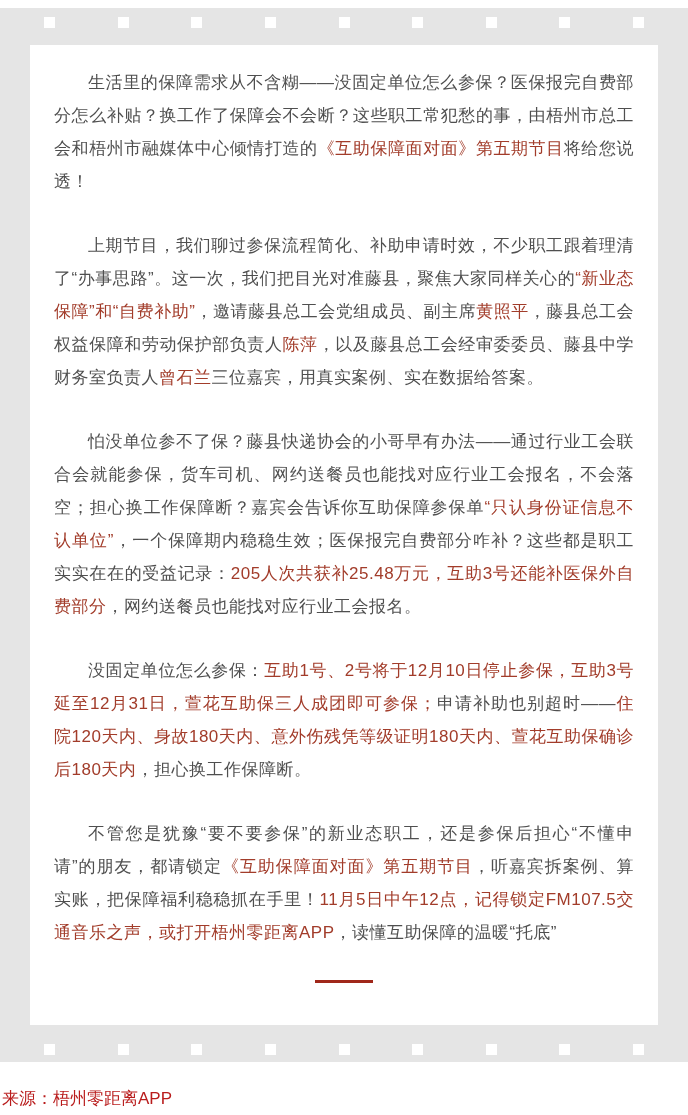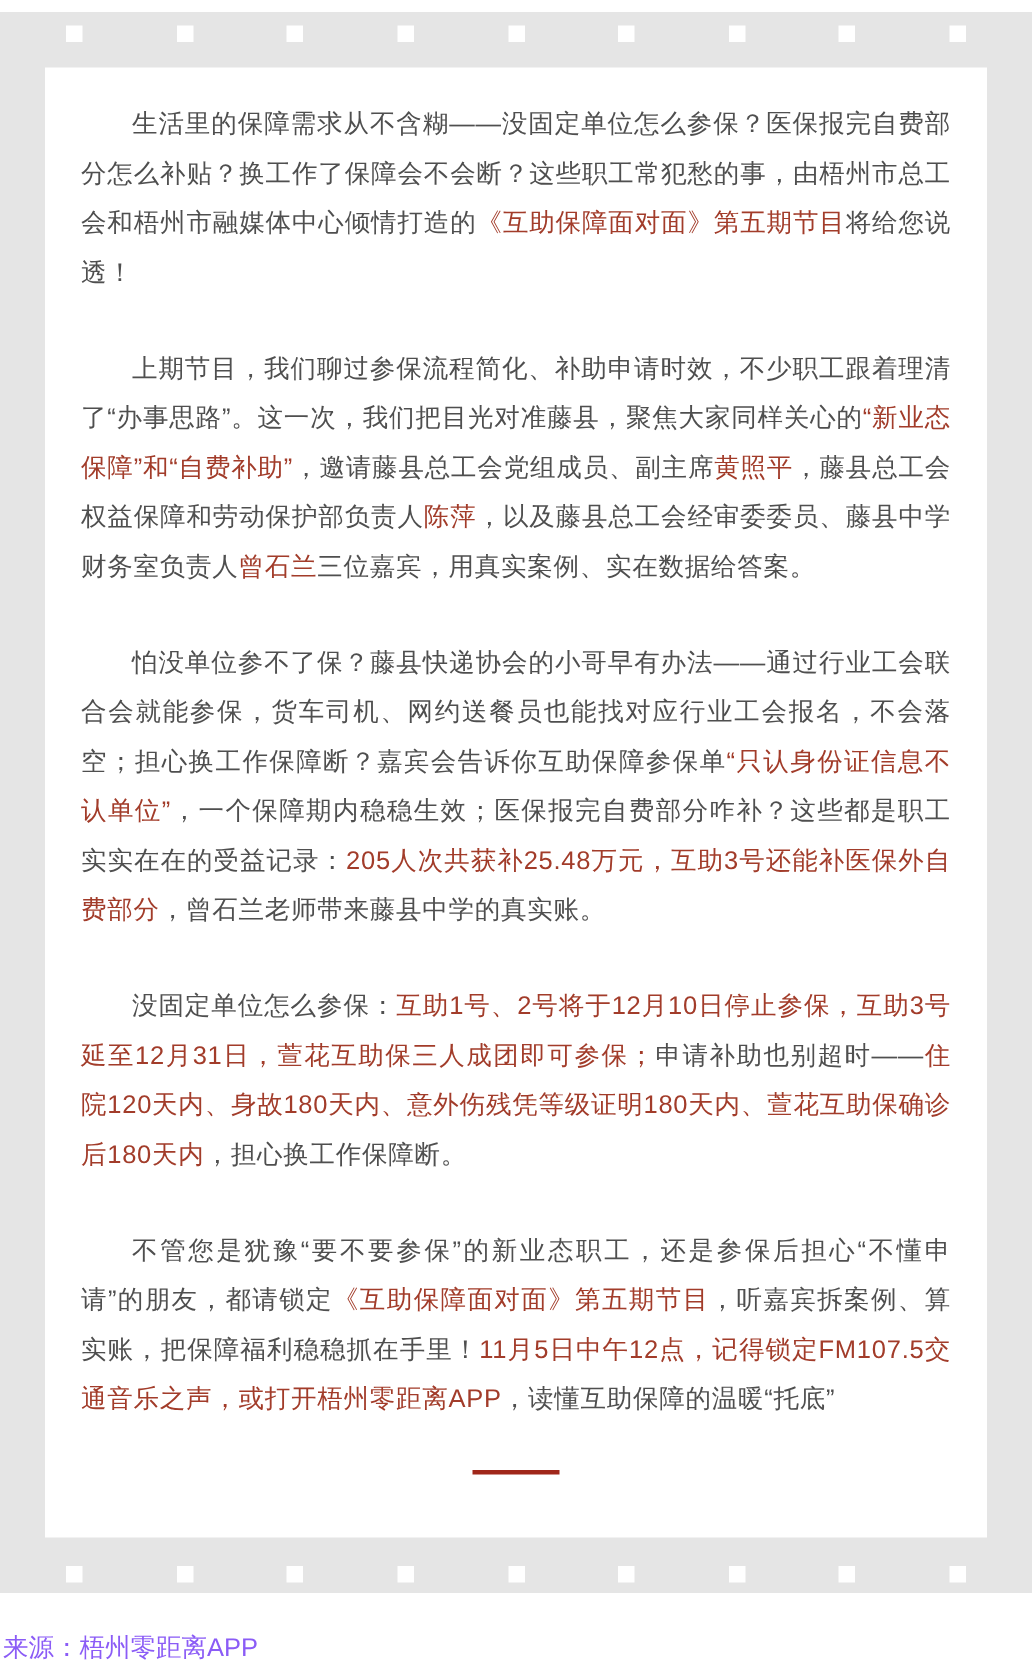--- a/index.html
+++ b/index.html
@@ -96,21 +96,21 @@
         <div class="perf-square" style="background: rgb(255, 255, 255);"></div>
         <div class="perf-square" style="background: rgb(255, 255, 255);"></div>
         <div class="perf-square" style="background: rgb(255, 255, 255);"></div>
       </div>
   </div>
 
   <div class="card" style="background: rgb(255, 255, 255);">
     <div class="article">
         <p style="color: rgb(79, 79, 79);"><span>生活里的保障需求从不含糊——没固定单位怎么参保？医保报完自费部分怎么补贴？换工作了保障会不会断？这些职工常犯愁的事，由梧州市总工会和梧州市融媒体中心倾情打造的</span><span class="hl" style="color: rgb(162, 60, 42);">《互助保障面对面》第五期节目</span><span>将给您说透！</span></p>
         <p style="color: rgb(79, 79, 79);"><span>上期节目，我们聊过参保流程简化、补助申请时效，不少职工跟着理清了“办事思路”。这一次，我们把目光对准藤县，聚焦大家同样关心的</span><span class="hl" style="color: rgb(162, 60, 42);">“新业态保障”和“自费补助”</span><span>，邀请藤县总工会党组成员、副主席</span><span class="hl" style="color: rgb(162, 60, 42);">黄照平</span><span>，藤县总工会权益保障和劳动保护部负责人</span><span class="hl" style="color: rgb(162, 60, 42);">陈萍</span><span>，以及藤县总工会经审委委员、藤县中学财务室负责人</span><span class="hl" style="color: rgb(162, 60, 42);">曾石兰</span><span>三位嘉宾，用真实案例、实在数据给答案。</span></p>
-        <p style="color: rgb(79, 79, 79);"><span>怕没单位参不了保？藤县快递协会的小哥早有办法——通过行业工会联合会就能参保，货车司机、网约送餐员也能找对应行业工会报名，不会落空；担心换工作保障断？嘉宾会告诉你互助保障参保单</span><span class="hl" style="color: rgb(162, 60, 42);">“只认身份证信息不认单位”</span><span>，一个保障期内稳稳生效；医保报完自费部分咋补？这些都是职工实实在在的受益记录：</span><span class="hl" style="color: rgb(162, 60, 42);">205人次共获补25.48万元，互助3号还能补医保外自费部分</span><span>，曾石兰老师带来藤县中学的真实账。</span></p>
+        <p style="color: rgb(79, 79, 79);"><span>怕没单位参不了保？藤县快递协会的小哥早有办法——通过行业工会联合会就能参保，货车司机、网约送餐员也能找对应行业工会报名，不会落空；担心换工作保障断？嘉宾会告诉你互助保障参保单</span><span class="hl" style="color: rgb(162, 60, 42);">“只认身份证信息不认单位”</span><span>，一个保障期内稳稳生效；医保报完自费部分咋补？这些都是职工实实在在的受益记录：</span><span class="hl" style="color: rgb(162, 60, 42);">205人次共获补25.48万元，互助3号还能补医保外自费部分</span><span>，网约送餐员也能找对应行业工会报名。</span></p>
         <p style="color: rgb(79, 79, 79);"><span>没固定单位怎么参保：</span><span class="hl" style="color: rgb(162, 60, 42);">互助1号、2号将于12月10日停止参保，互助3号延至12月31日，萱花互助保三人成团即可参保；</span><span>申请补助也别超时——</span><span class="hl" style="color: rgb(162, 60, 42);">住院120天内、身故180天内、意外伤残凭等级证明180天内、萱花互助保确诊后180天内</span><span>，担心换工作保障断。</span></p>
         <p style="color: rgb(79, 79, 79);"><span>不管您是犹豫“要不要参保”的新业态职工，还是参保后担心“不懂申请”的朋友，都请锁定</span><span class="hl" style="color: rgb(162, 60, 42);">《互助保障面对面》第五期节目</span><span>，听嘉宾拆案例、算实账，把保障福利稳稳抓在手里！</span><span class="hl" style="color: rgb(162, 60, 42);">11月5日中午12点，记得锁定FM107.5交通音乐之声，或打开梧州零距离APP</span><span>，读懂互助保障的温暖“托底”</span></p>
       </div>
     <div class="end-divider" style="background: rgb(160, 39, 26);"></div>
   </div>
 
-  <div class="source-line" style="color: #8b5cf6;">来源：梧州零距离APP</div>
+  <div class="source-line" style="color: #b91c1c;">来源：梧州零距离APP</div>
 </div>
 
 </body></html>

